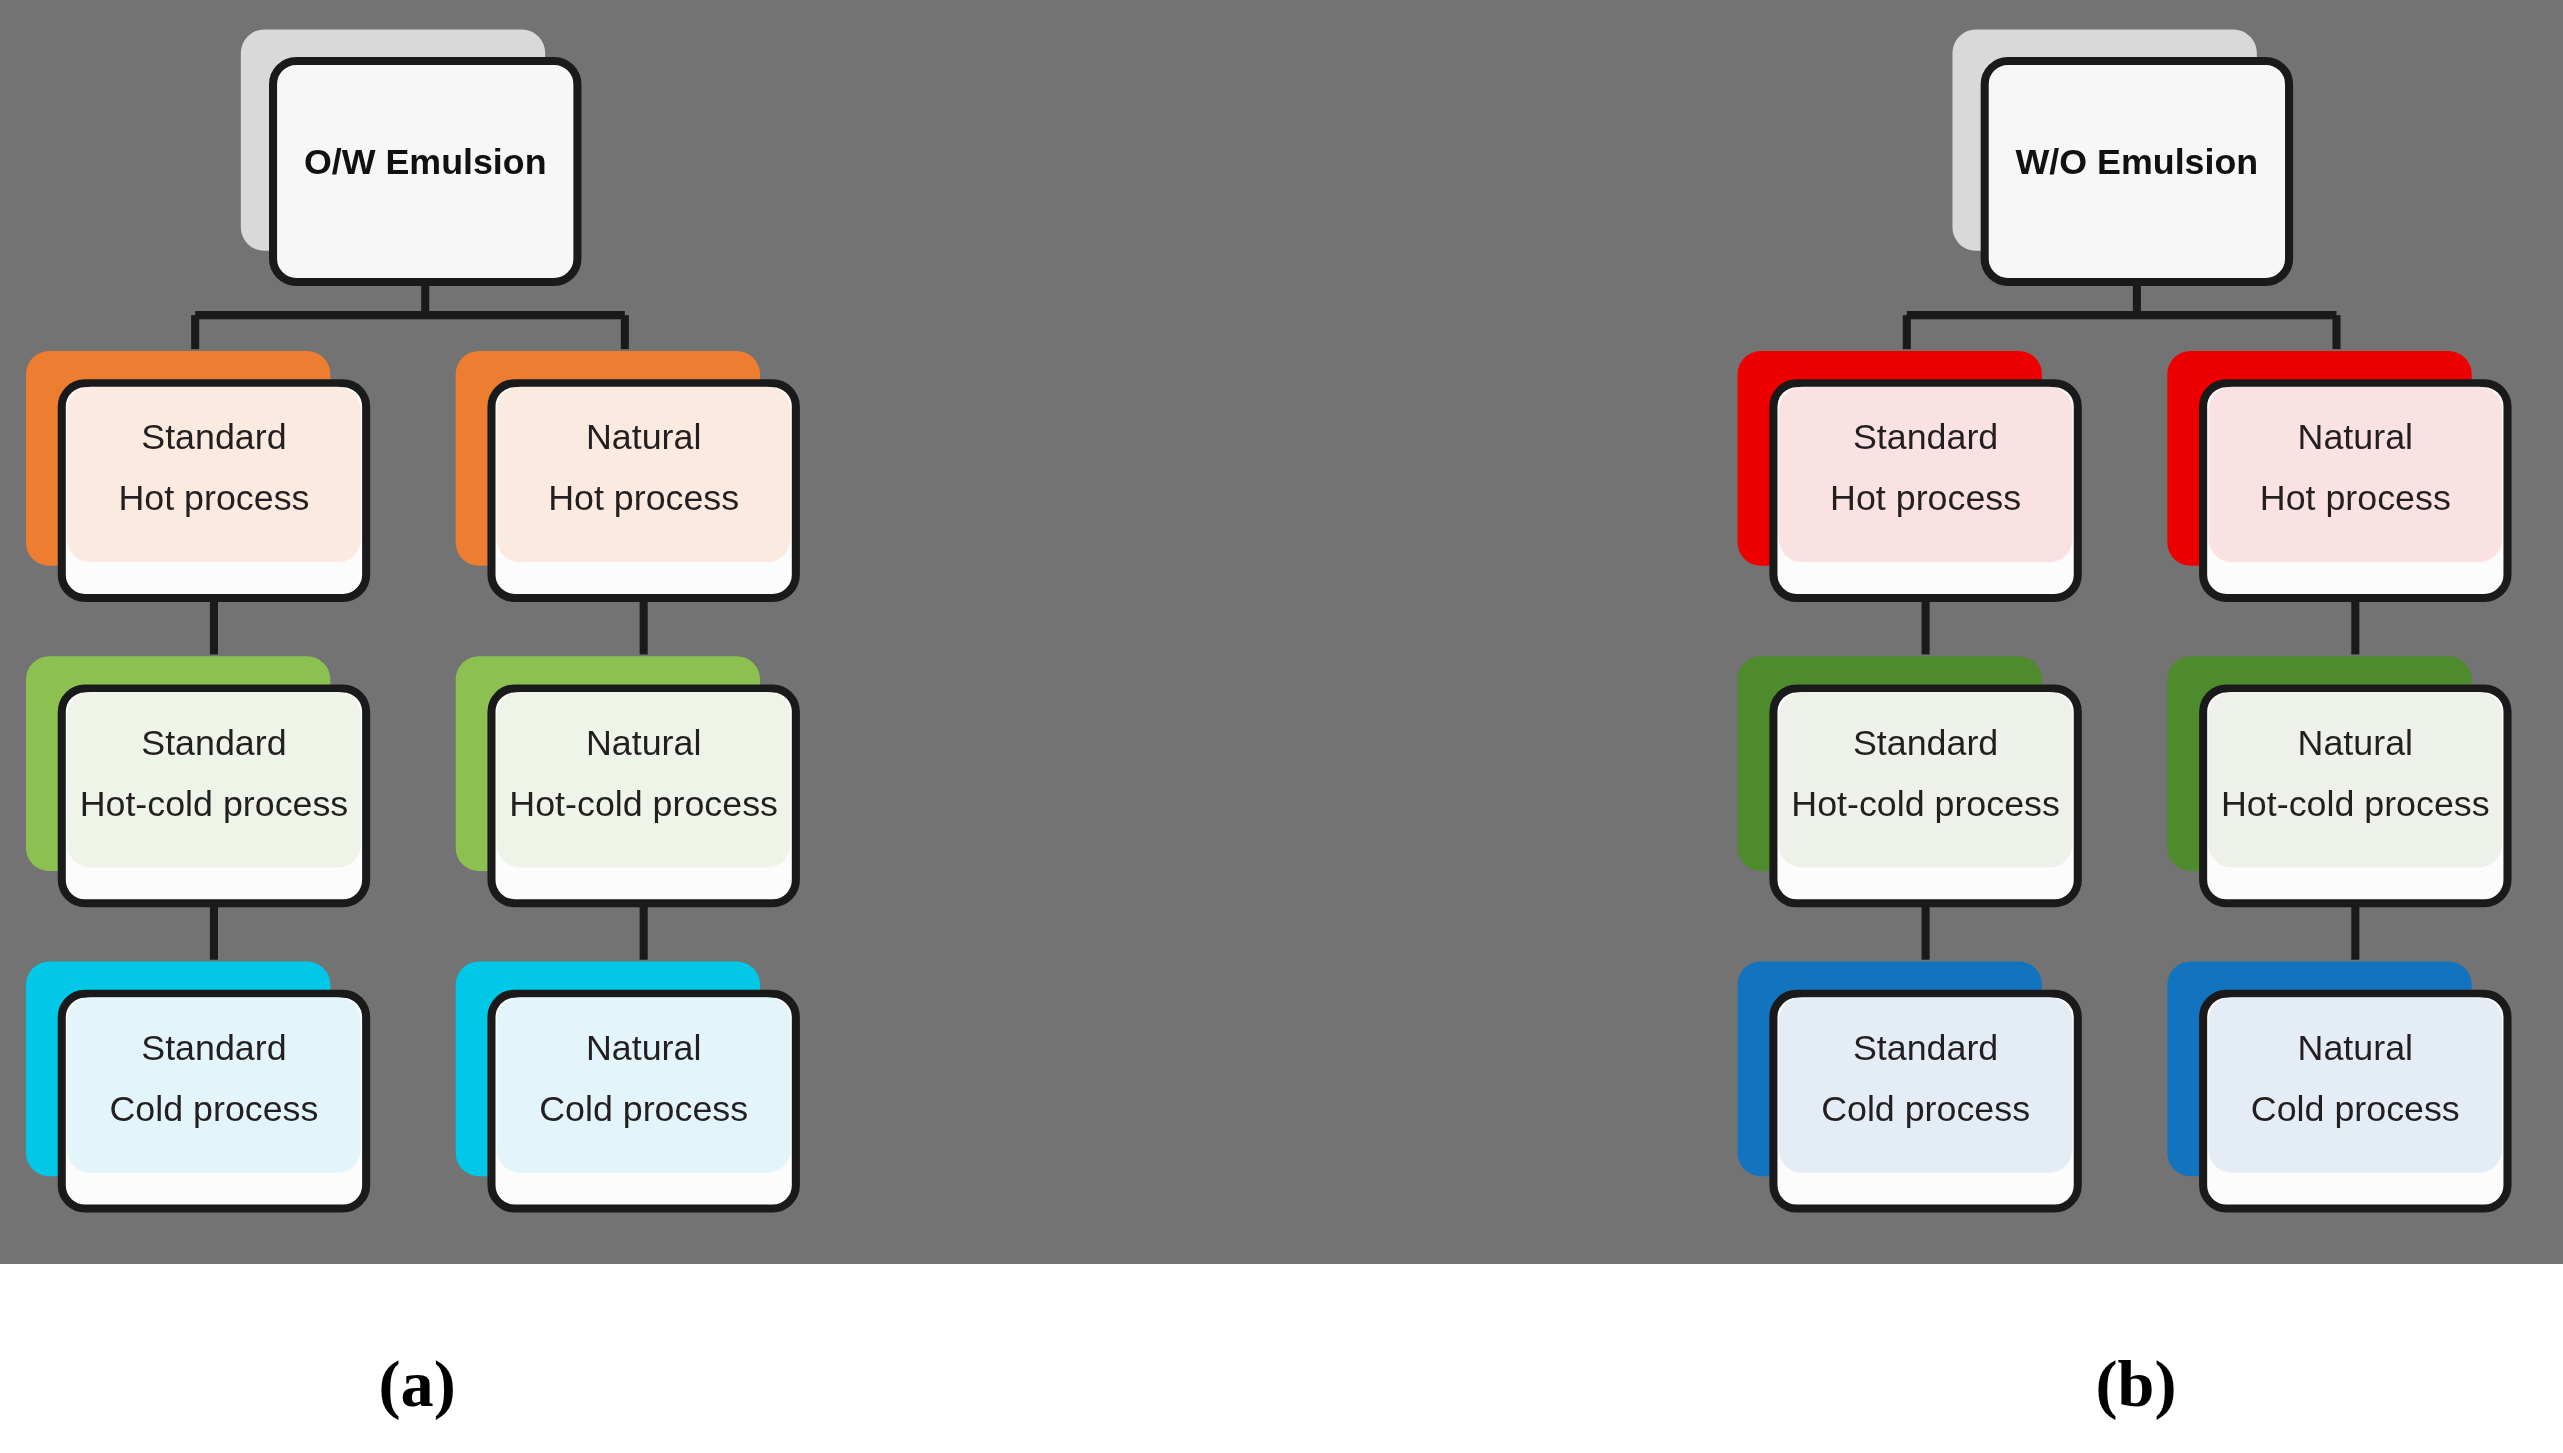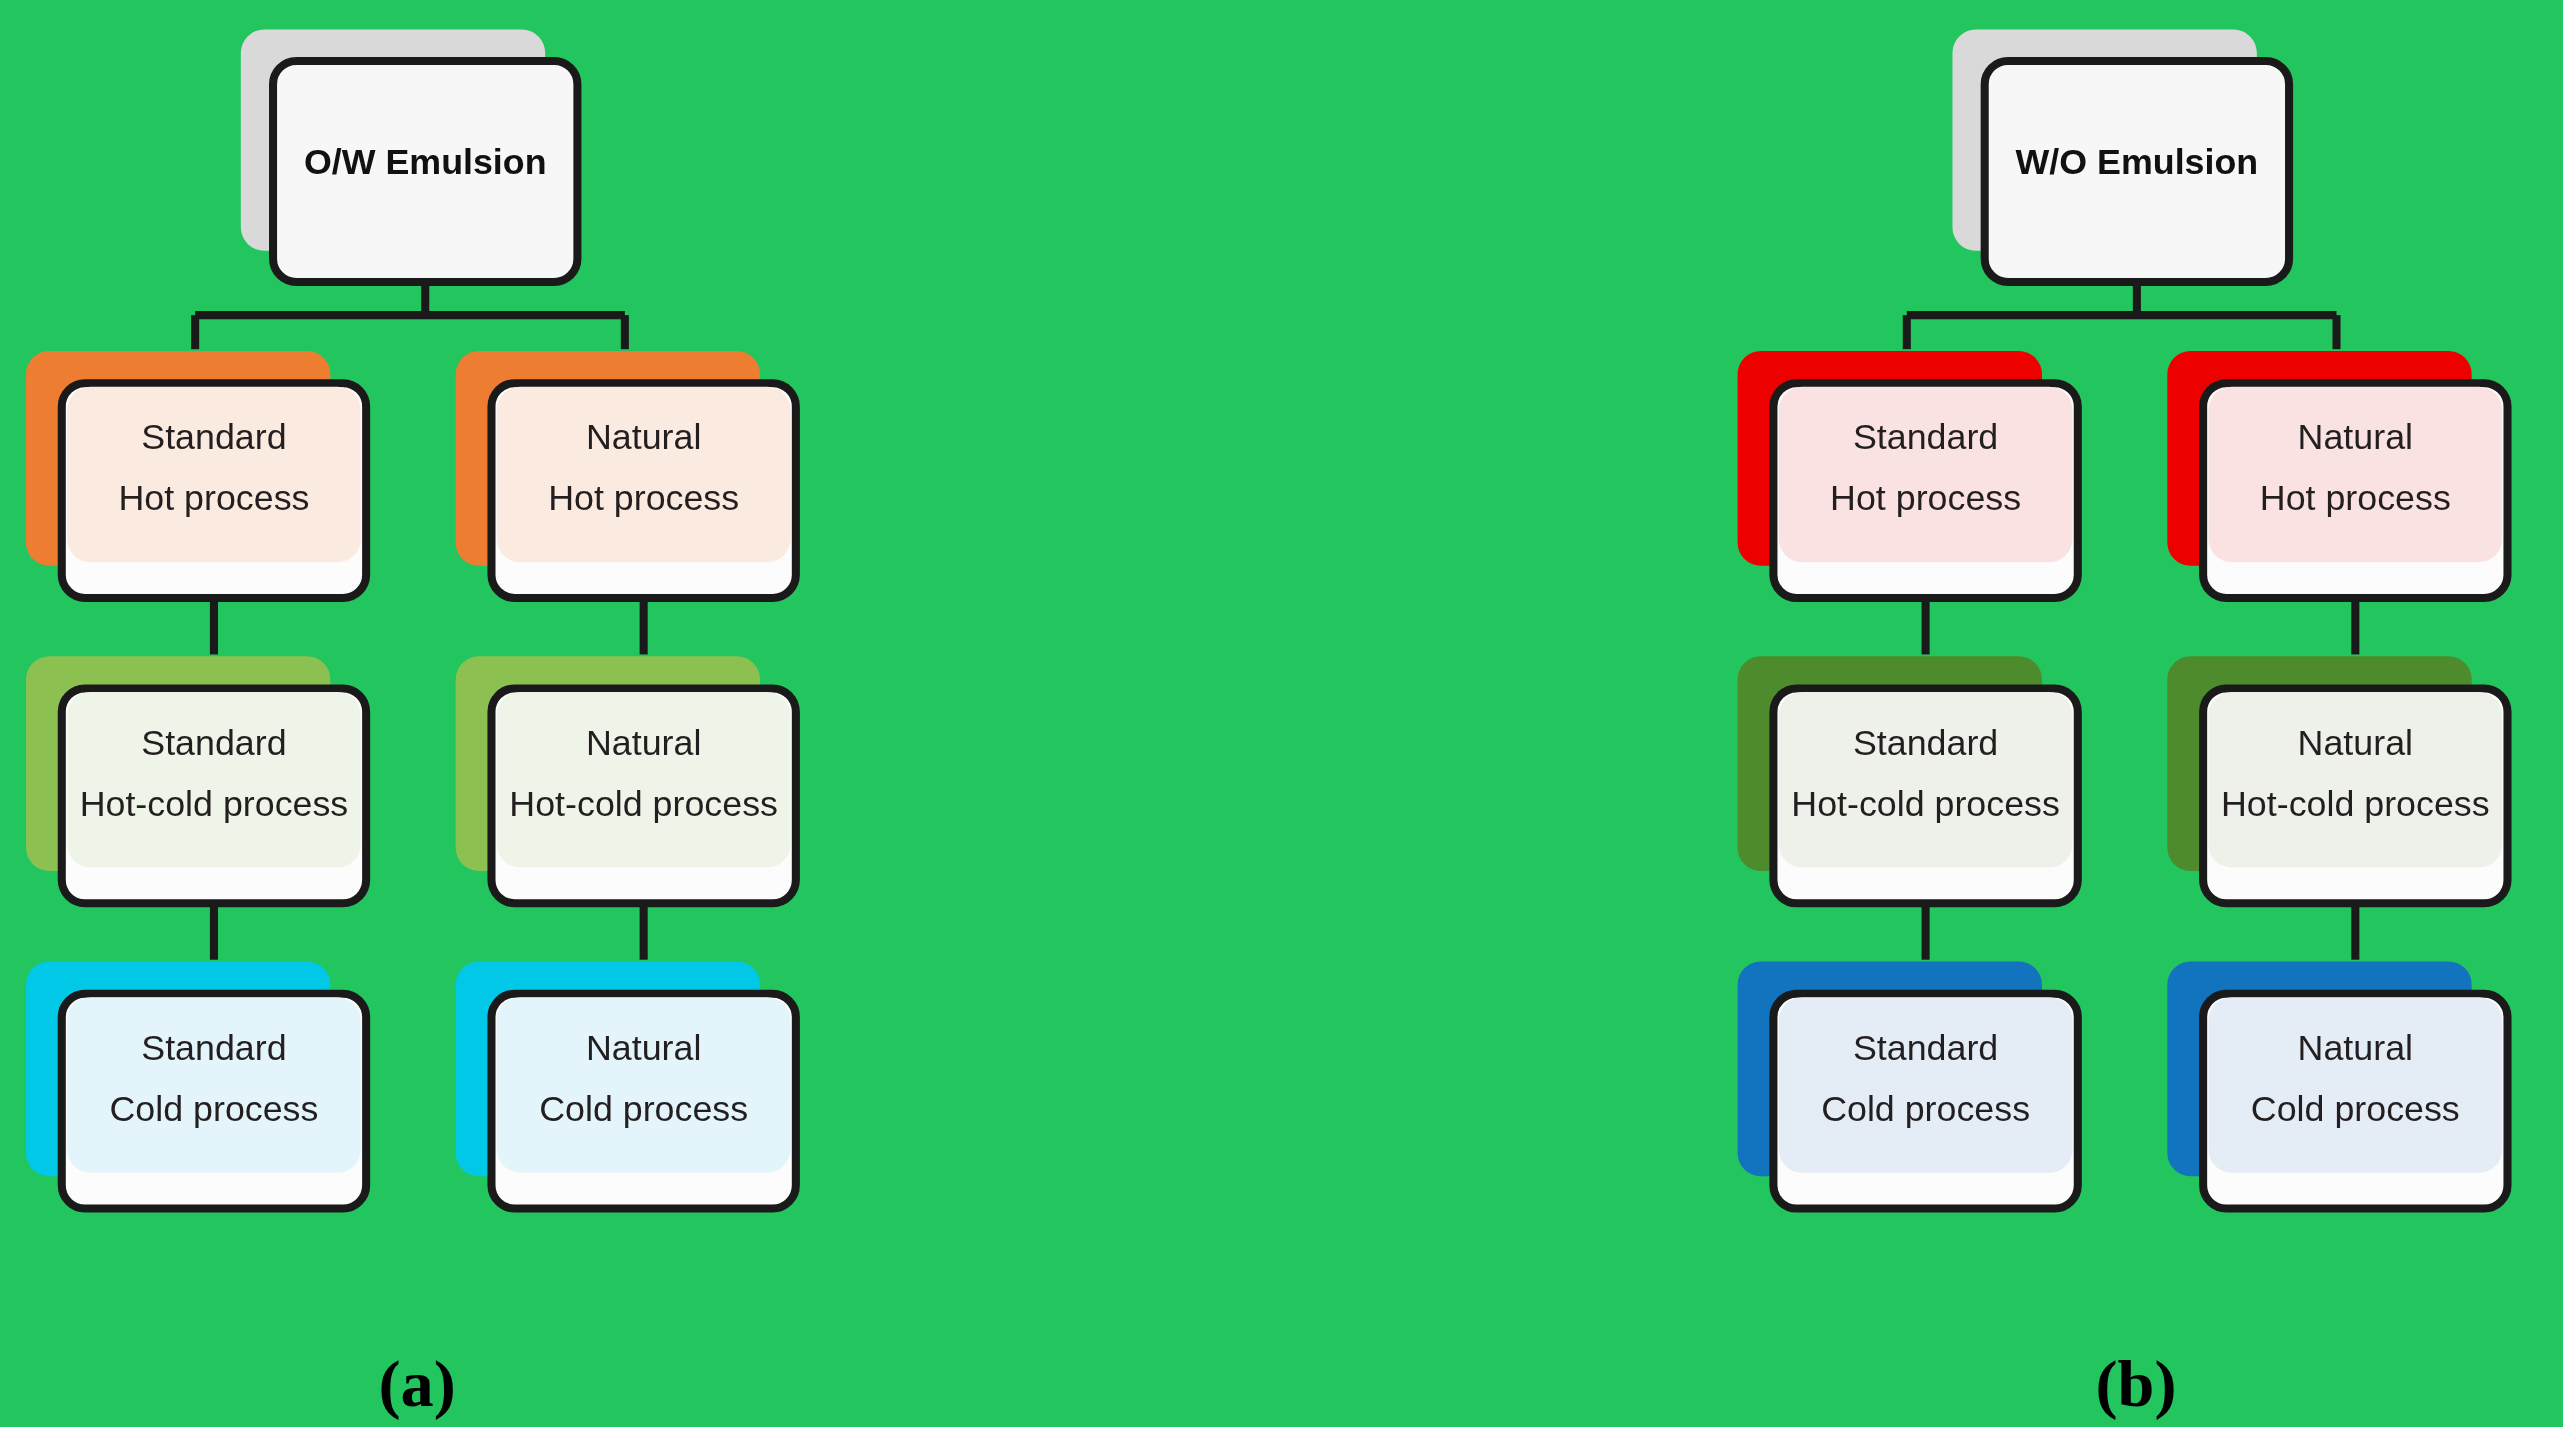--- a/index.html
+++ b/index.html
@@ -1,17 +1,17 @@
 <!DOCTYPE html>
 <html style="font-size:14.3px"><head>
 <meta charset="utf-8">
 <style>
   html,body{margin:0;padding:0;background:#ffffff;}
   body{width:2563px;height:1453px;font-family:"Liberation Sans",sans-serif;overflow:hidden;}
-  #stage{position:relative;width:2563px;height:1427px;background:#22c55e;}
+  #stage{position:relative;width:2563px;height:1264px;background:#737373;}
   svg.diagram{position:absolute;left:0;top:0;width:2563px;height:1453px;display:block;}
   .node-label{font-family:"Liberation Sans",sans-serif;font-size:40px;fill:#231f20;}
   .root-label{font-family:"Liberation Sans",sans-serif;font-size:40px;font-weight:bold;fill:#111111;}
   .panel-caption{font-family:"Liberation Serif",serif;font-size:74px;font-weight:bold;fill:#000000;}
 </style>
 </head>
 <body>
 
 <div id="stage">
   <svg class="diagram" viewBox="0 0 2863 1623">

